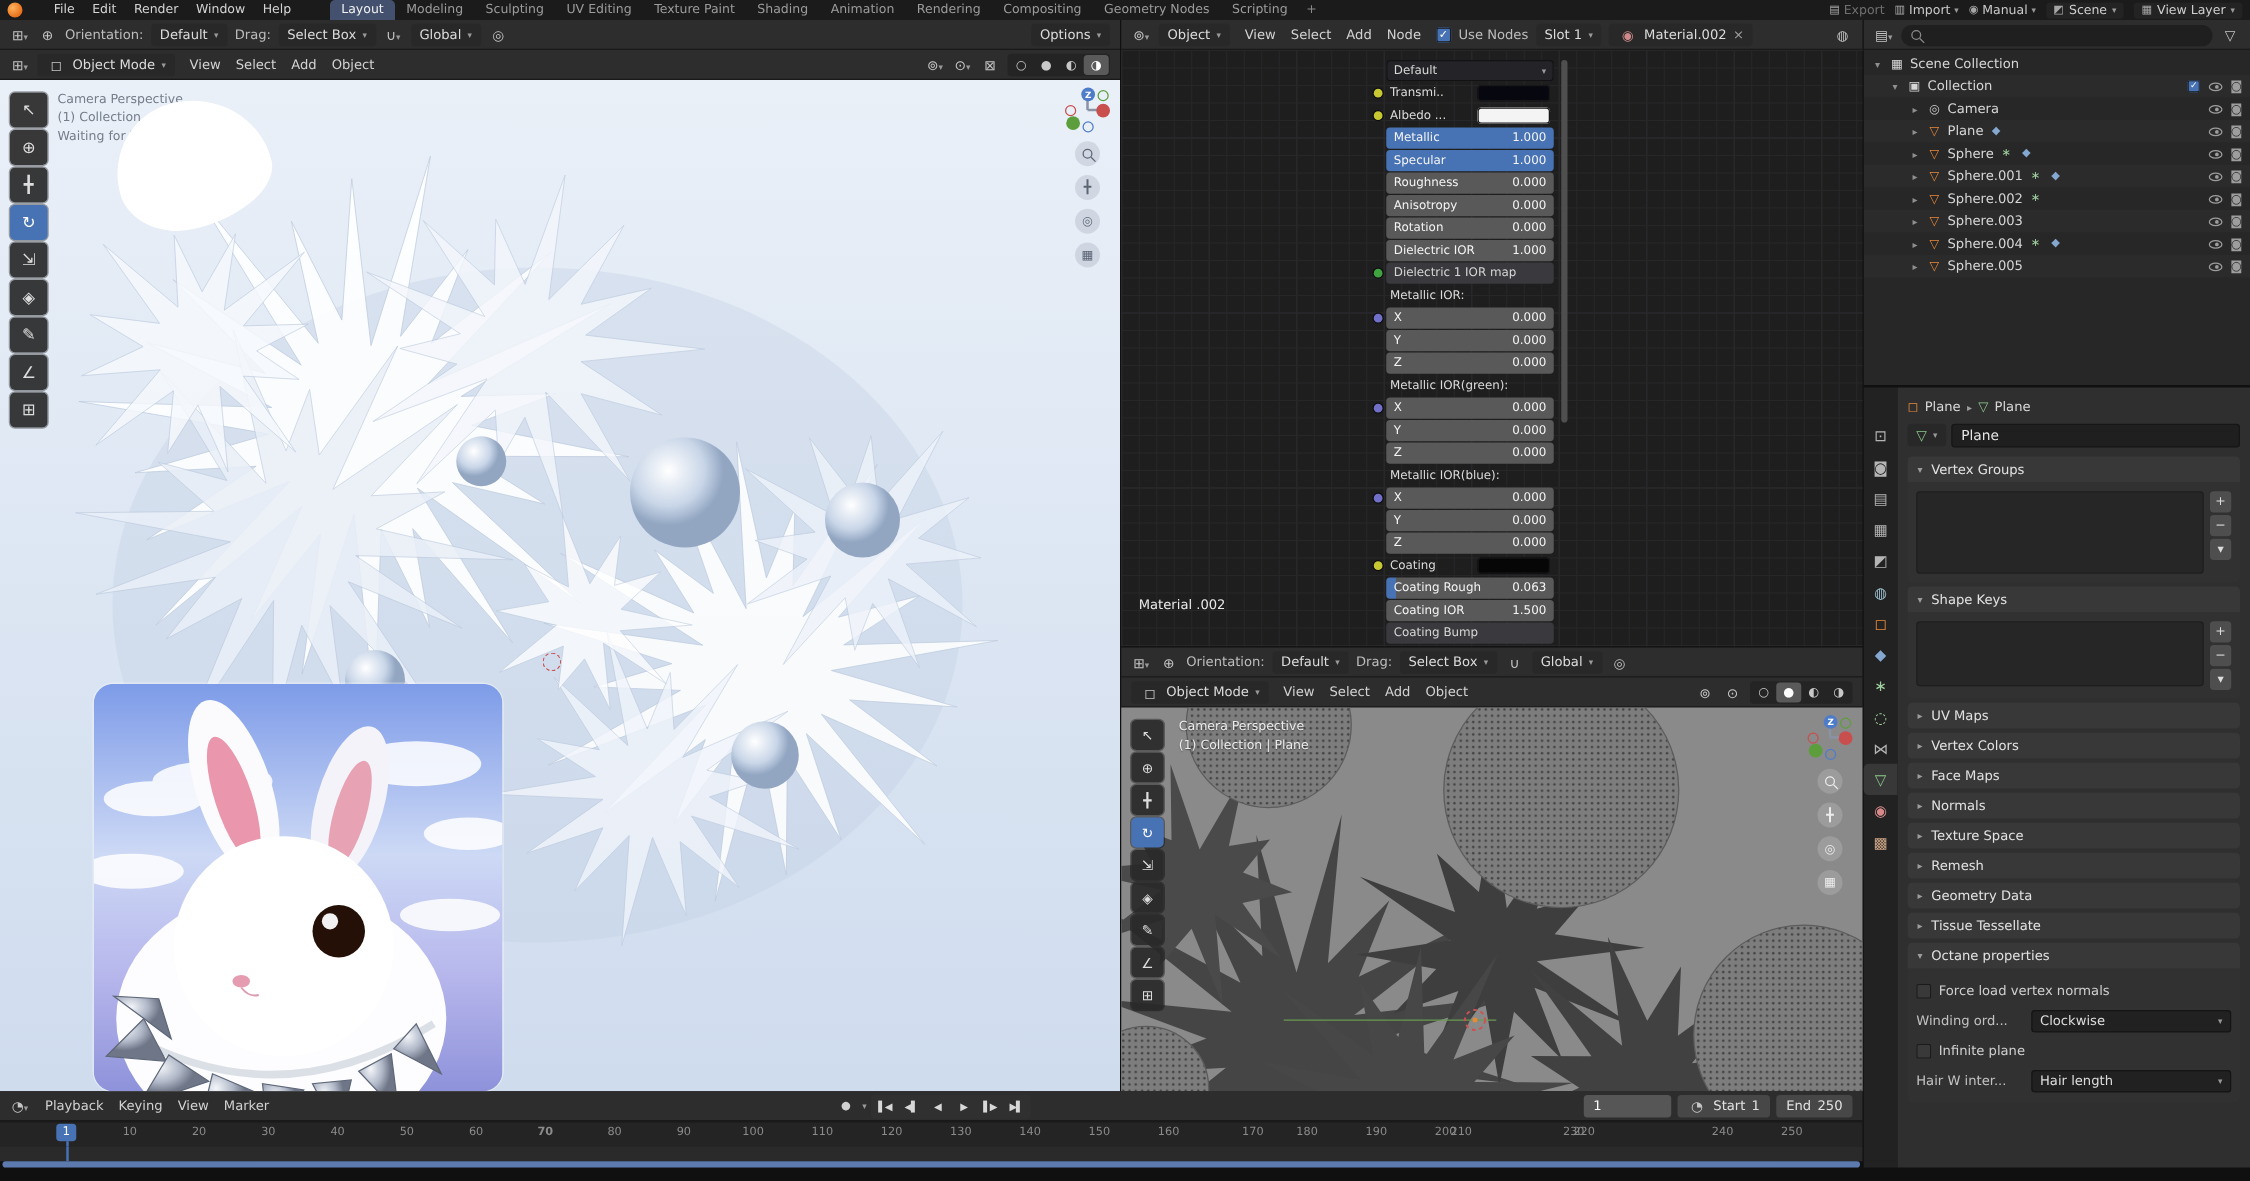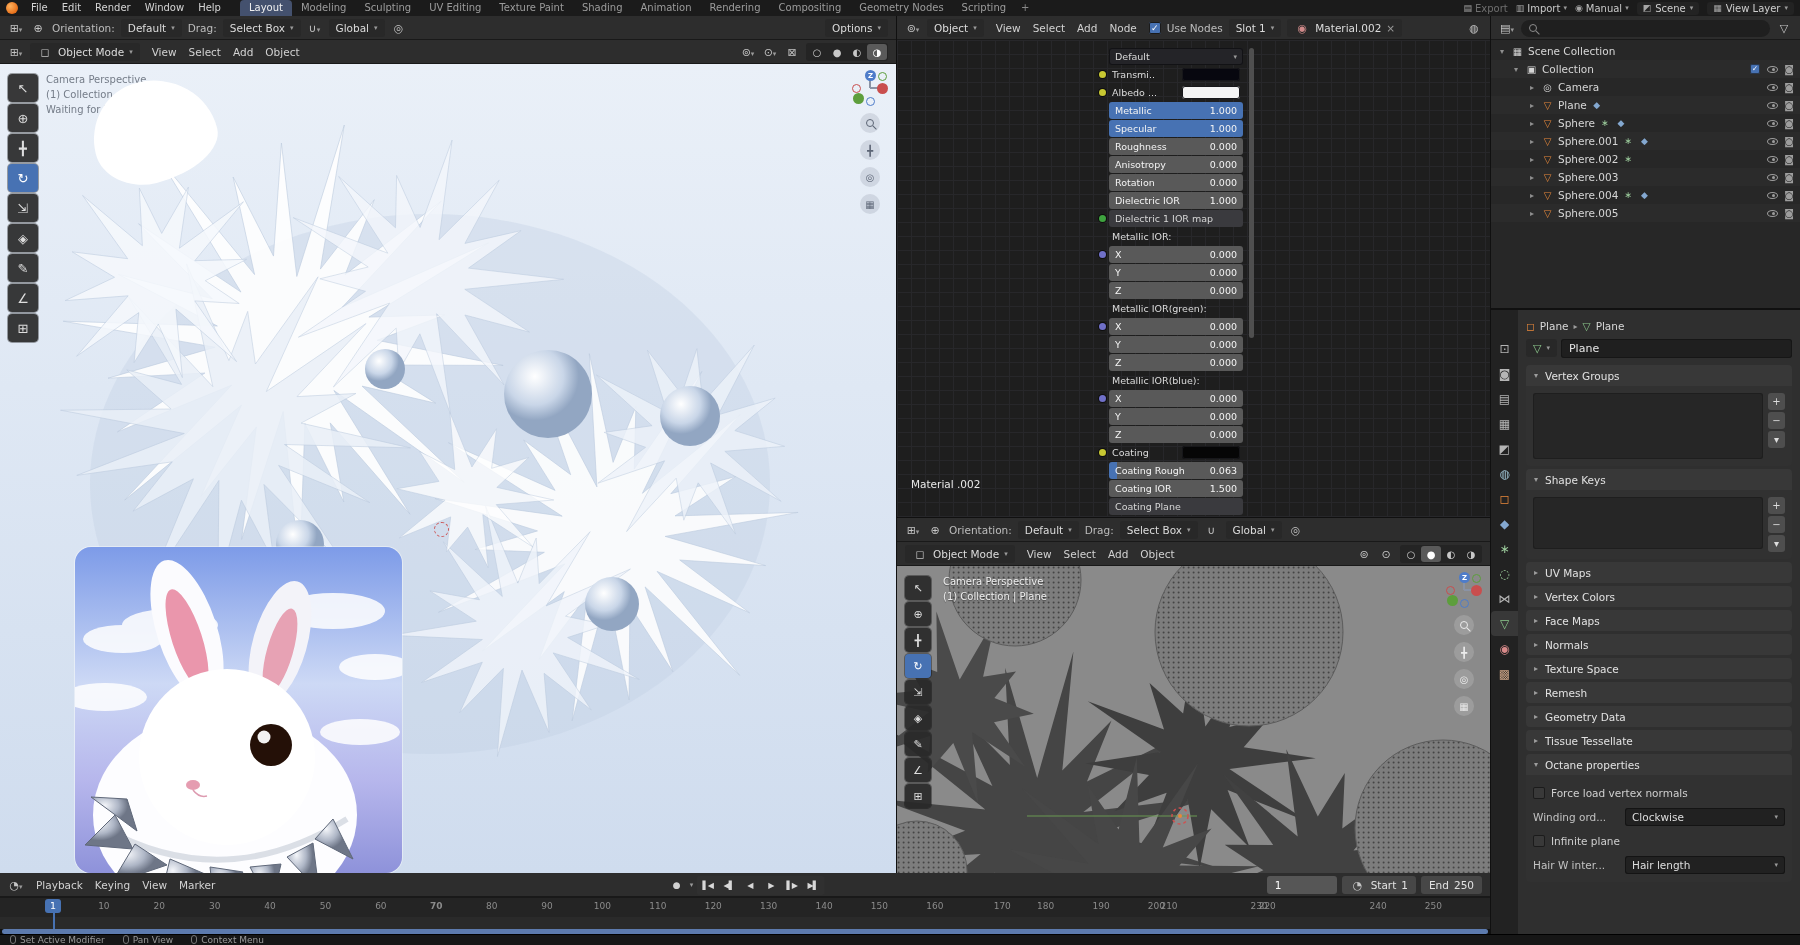--- a/index.html
+++ b/index.html
@@ -1,21 +1,21 @@
 <!DOCTYPE html>
 <html><head>
 <meta charset="utf-8">
 <style>
   *{margin:0;padding:0;box-sizing:border-box}
   html,body{background:#0c0c0c}
   #app{position:relative;width:1800px;height:945px;background:#101010;overflow:hidden;
        font-family:"DejaVu Sans","Liberation Sans",sans-serif;font-size:11px;color:#cfcfcf;user-select:none}
   .abs{position:absolute}
   
-  .topbar{left:0;top:0;width:1800px;height:16px;background:#1b1b1b;display:flex;align-items:center;gap:2px;padding:0 6px;font-size:10px;z-index:6}
+  .topbar{left:0;top:0;width:1800px;height:16px;background:#1b1b1b;display:flex;align-items:center;gap:14px;padding:0 6px;font-size:10px;z-index:6}
   .logo{width:12px;height:12px;border-radius:50%;background:radial-gradient(circle at 35% 35%,#ffb25e,#e8701a 70%);margin-right:4px}
   .menu-item{padding:0 7px;height:16px;line-height:16px;color:#d4d4d4;border-radius:3px}
   .ws{display:flex;align-items:flex-end;margin-left:10px}
   .ws-tab{padding:0 9px;height:16px;line-height:16px;color:#9c9c9c;border-radius:4px 4px 0 0}
   .ws-tab.active{background:#44516e;color:#f0f0f0}
   .ws-tab.add{color:#8a8a8a;padding:0 6px}
   .tb-right{margin-left:auto;display:flex;align-items:center;gap:8px}
   .tb-item{display:flex;align-items:center;gap:3px;color:#c9c9c9}
   .tb-item.dim{color:#6f6f6f}
   .tb-widget{display:flex;align-items:center;gap:4px;background:#232323;border-radius:3px;padding:0 6px;height:13px}
@@ -485,21 +485,21 @@
         </div>
         <div class="nrow k-value" style="background: linear-gradient(90deg, rgb(71, 114, 179) 6%, rgb(89, 89, 89) 6%);">
           <span class="nlab">Coating Rough</span>
           <span class="nval">0.063</span>
         </div>
         <div class="nrow k-value">
           <span class="nlab">Coating IOR</span>
           <span class="nval">1.500</span>
         </div>
         <div class="nrow k-section">
-          <span>Coating Plane</span>
+          <span>Coating Bump</span>
         </div>
       </div>
     <div class="node-scroll"></div>
     <div class="node-title">Material .002</div>
   </section>
 
   <section class="vp2-toolrow hdr abs">
     <span class="hicon">⊞<span class="caret">▾</span></span>
     <span class="hicon">⊕</span>
     <span class="lbl">Orientation:</span>
@@ -937,30 +937,14 @@
       <span class="rnum" style="left: 1378.06px;">240</span>
       <span class="rnum" style="left: 1433.46px;">250</span>
     </section>
   <section class="tl-belt abs">
     <span class="phline2"></span>
   </section>
   <section class="tl-scrolltrack abs">
     <div class="tl-scrollthumb"></div>
   </section>
 
-  <footer class="statusbar abs">
-    <div id="sb-items" style="display:flex">
-        <span class="sbitem">
-          <span class="micon"></span>
-          <span>Set Active Modifier</span>
-        </span>
-        <span class="sbitem">
-          <span class="micon"></span>
-          <span>Pan View</span>
-        </span>
-        <span class="sbitem">
-          <span class="micon"></span>
-          <span>Context Menu</span>
-        </span>
-      </div>
-  </footer>
 
 </div>
 
 </body></html>

